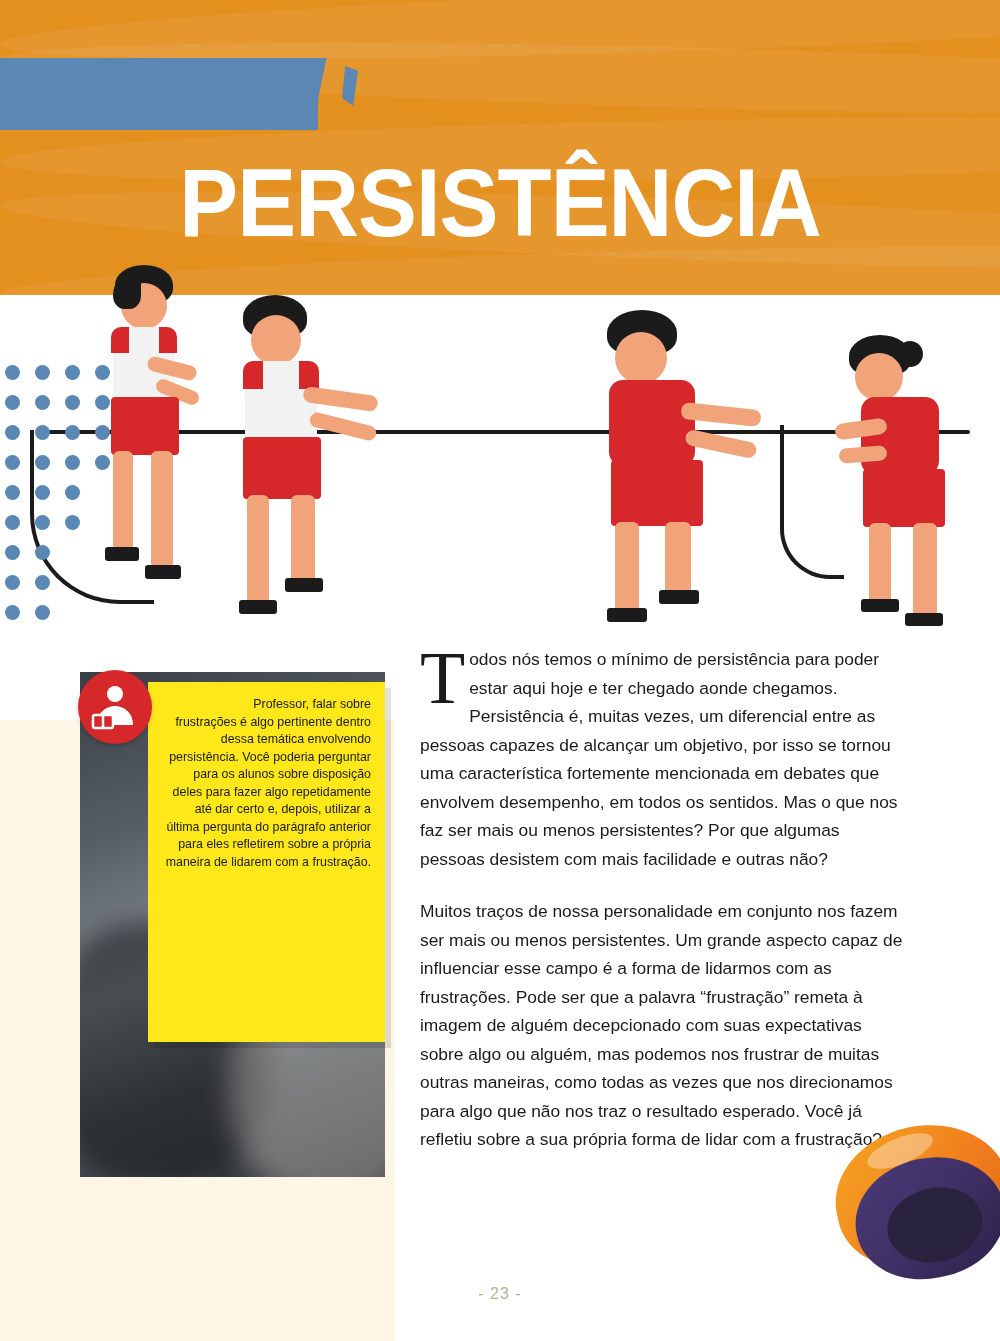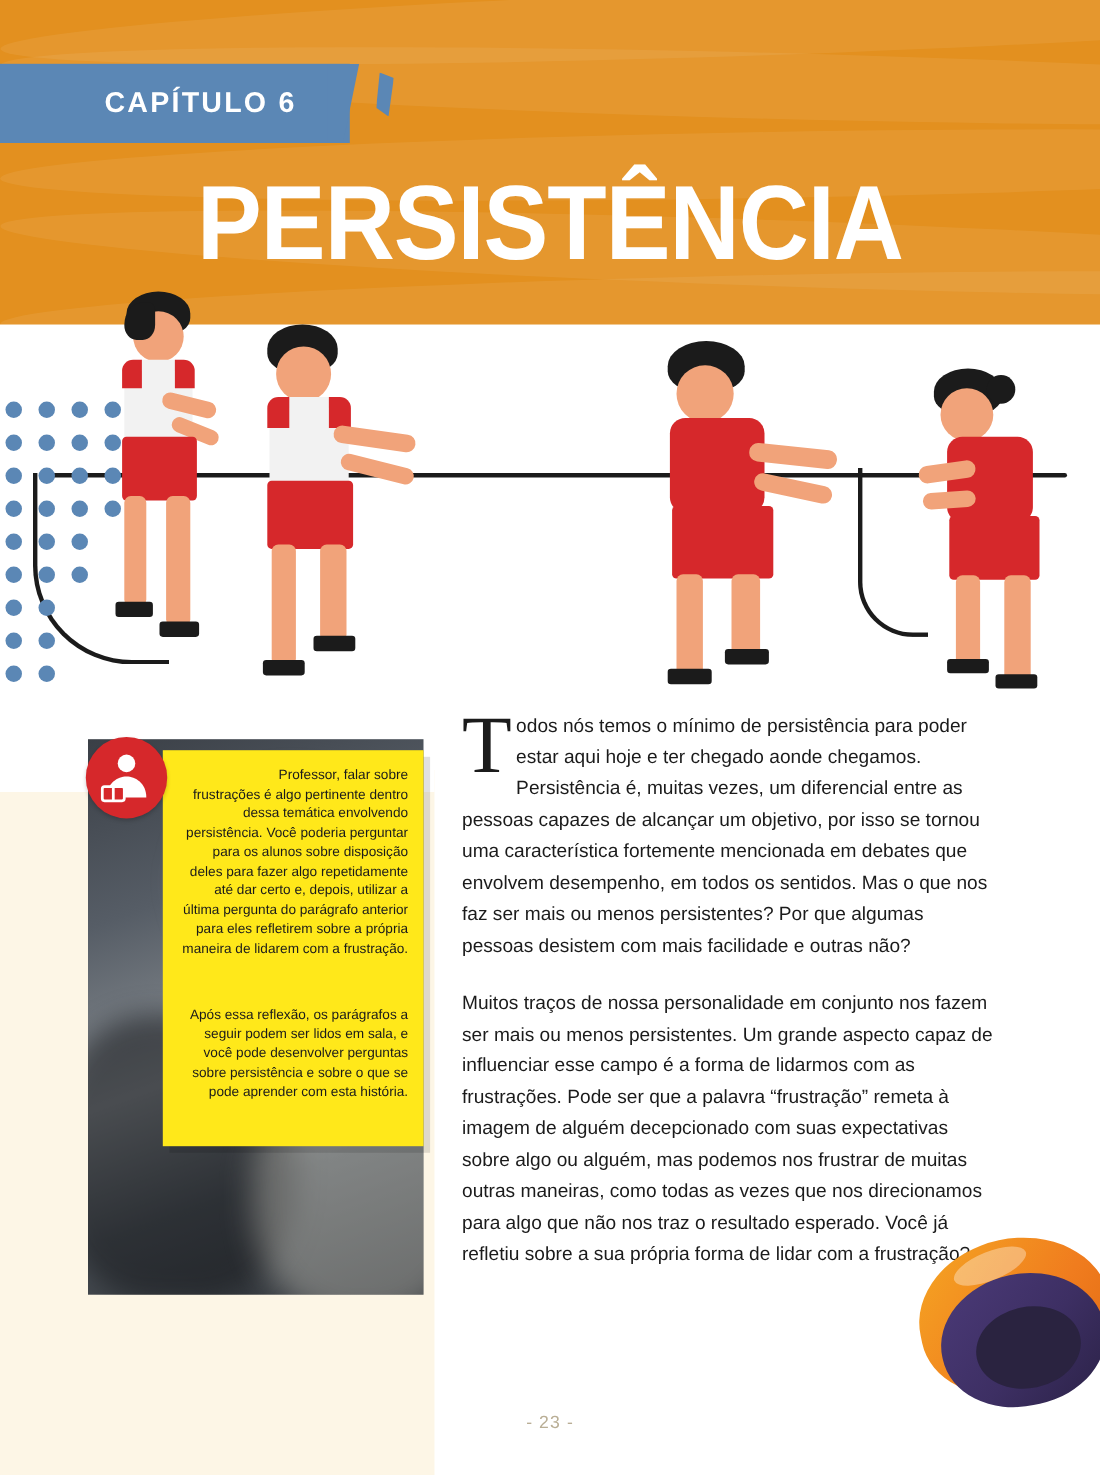--- a/index.html
+++ b/index.html
@@ -179,21 +179,20 @@
 
 <div class="banner">
   <div class="wave w1"></div>
   <div class="wave w2"></div>
   <div class="wave w3"></div>
   <div class="wave w4"></div>
   <div class="wave w5"></div>
   <div class="chapter-tag">
     <span class="brushdot"></span>
   </div>
-  <div class="chapter-label">CAPÍTULO 6</div>
   <div class="chapter-title">PERSISTÊNCIA</div>
 </div>
 
 <div class="illus">
   <div class="rope"></div>
   <div class="rope-tail"></div>
   <div class="rope-loop"></div>
 
   <div class="puller" style="left:95px;top:10px;width:110px;height:320px;">
     <div class="p-hair" style="left:20px;top:0;width:58px;height:40px;"></div>
@@ -290,21 +289,20 @@
 <div class="white-left"></div>
 
 <div class="photo">
   <div class="blur3"></div>
   <div class="blur1"></div>
   <div class="blur2"></div>
 </div>
 
 <div class="note">
   <p class="para1"><span class="indent"></span><span>Professor, falar sobre frustrações é algo pertinente dentro dessa temática envolvendo persistência. Você poderia perguntar para os alunos sobre disposição deles para fazer algo repetidamente até dar certo e, depois, utilizar a última pergunta do parágrafo anterior para eles refletirem sobre a própria maneira de lidarem com a frustração.</span></p>
-  <p class="para2">Após essa reflexão, os parágrafos a seguir podem ser lidos em sala, e você pode desenvolver perguntas sobre persistência e sobre o que se pode aprender com esta história.</p>
 </div>
 
 <div class="badge">
   <svg width="52" height="52" viewBox="0 0 52 52" aria-hidden="true">
     <circle cx="26" cy="13" r="8" fill="#ffffff"></circle>
     <path d="M8 44 C8 31 18 25 26 25 C34 25 44 31 44 44 Z" fill="#ffffff"></path>
     <rect x="4" y="34" width="20" height="13" rx="2" fill="#d6282b" stroke="#ffffff" stroke-width="2.5"></rect>
     <line x1="14" y1="34" x2="14" y2="47" stroke="#ffffff" stroke-width="2.5"></line>
   </svg>
 </div>

